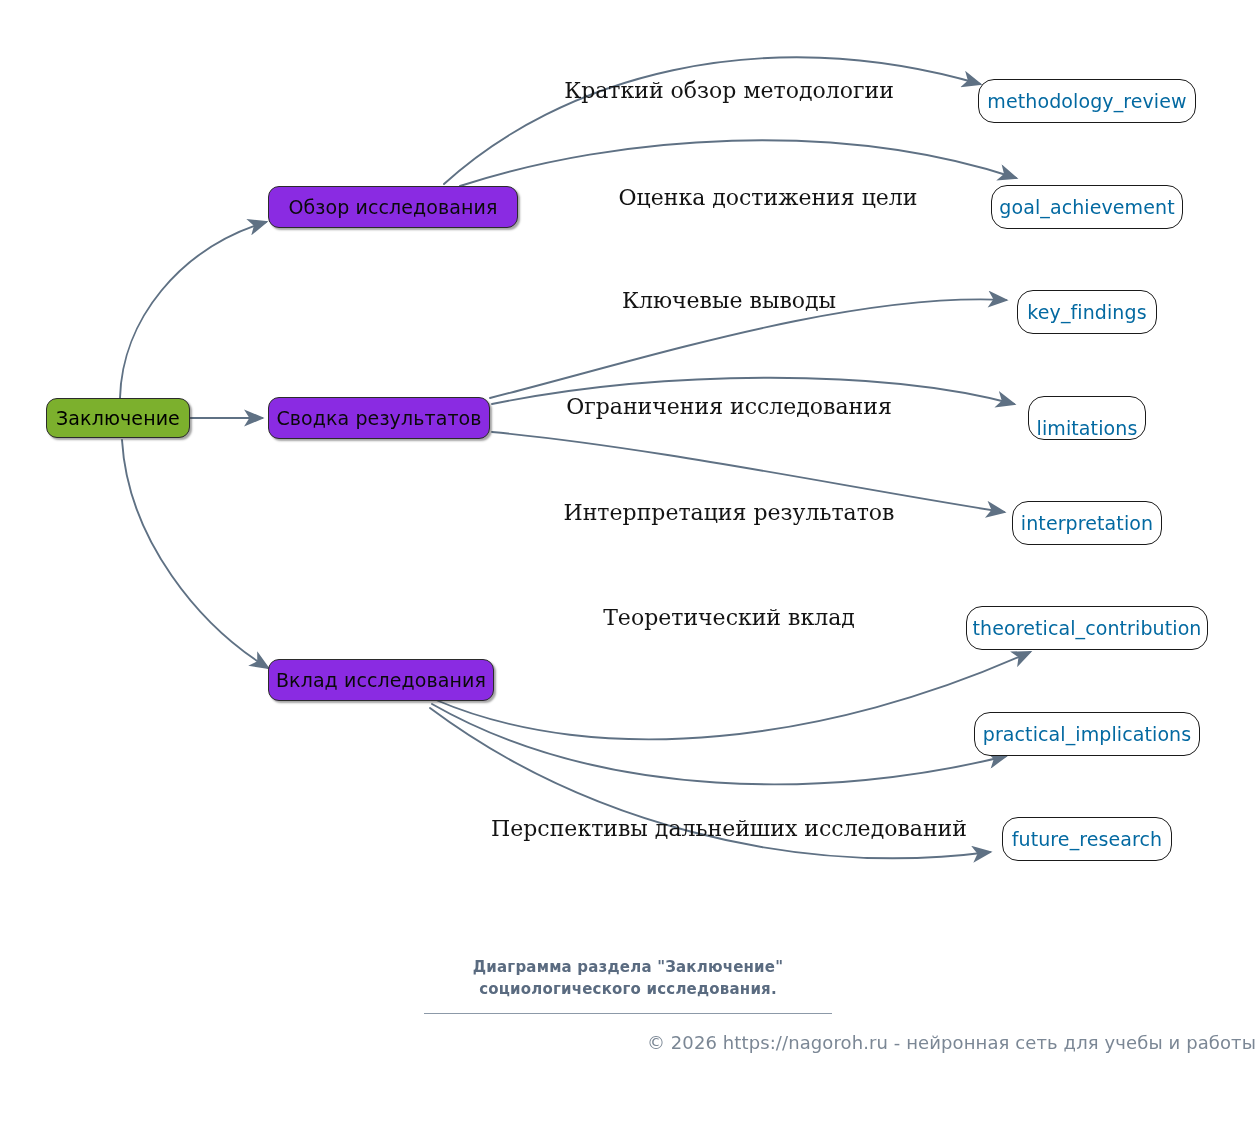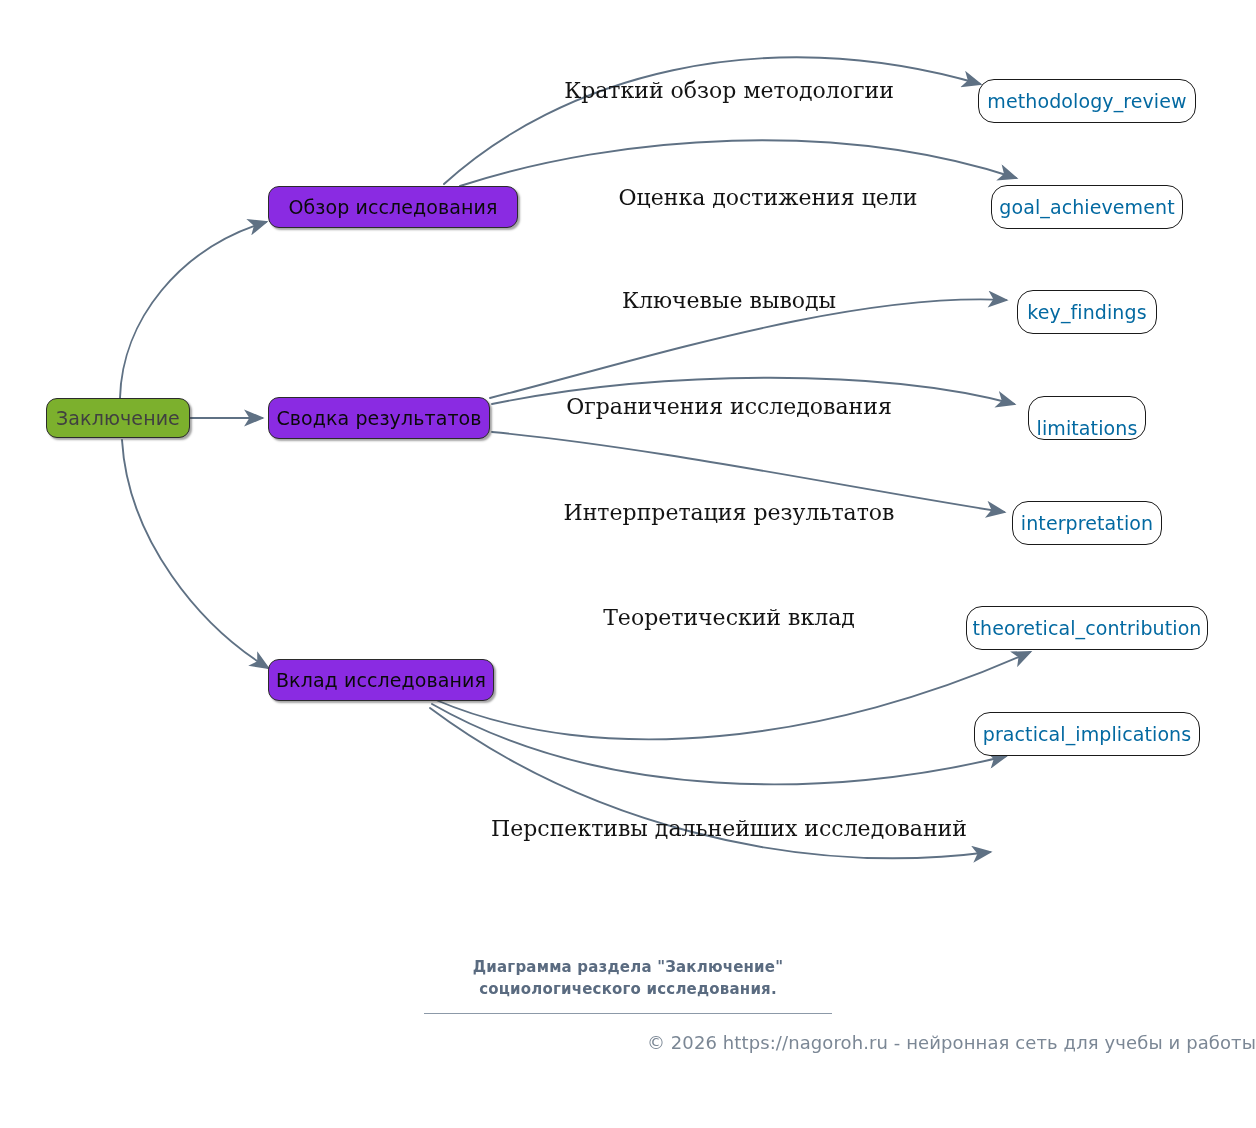--- a/index.html
+++ b/index.html
@@ -31,21 +31,21 @@
     align-items: center;
     justify-content: center;
     white-space: nowrap;
     font-family: "DejaVu Sans", "Liberation Sans", sans-serif;
     letter-spacing: 0.1px;
   }
   .node-root {
     background: #7CB02D;
     border: 1.2px solid #2b2b2b;
     border-radius: 11px;
-    color: #404040;
+    color: #000000;
     font-size: 19px;
     box-shadow: 2px 2px 2px rgba(40,40,40,0.42);
     text-align: right;
   }
   .node-branch {
     background: #8A2BE2;
     border: 1.2px solid #2b2b2b;
     border-radius: 11px;
     color: #0a0a0a;
     font-size: 19px;
@@ -163,20 +163,23 @@
   </div>
 
   <div class="node node-leaf" style="left:966px; top:606px; width:242px; height:44px;">
     <span>theoretical_contribution</span>
   </div>
 
   <div class="node node-leaf" style="left:974px; top:712px; width:226px; height:44px;">
     <span>practical_implications</span>
   </div>
 
+  <div class="node node-leaf" style="left:1002px; top:817px; width:170px; height:44px;">
+    <span>future_research</span>
+  </div>
 
   <div class="edge-label" style="left:729px; top:78px;">Краткий обзор методологии</div>
 
   <div class="edge-label" style="left:729px; top:185px;margin-left:39px;">Оценка достижения цели</div>
 
   <div class="edge-label" style="left:729px; top:288px;">Ключевые выводы</div>
 
   <div class="edge-label" style="left:729px; top:394px;">Ограничения исследования</div>
 
   <div class="edge-label" style="left:729px; top:500px;">Интерпретация результатов</div>

